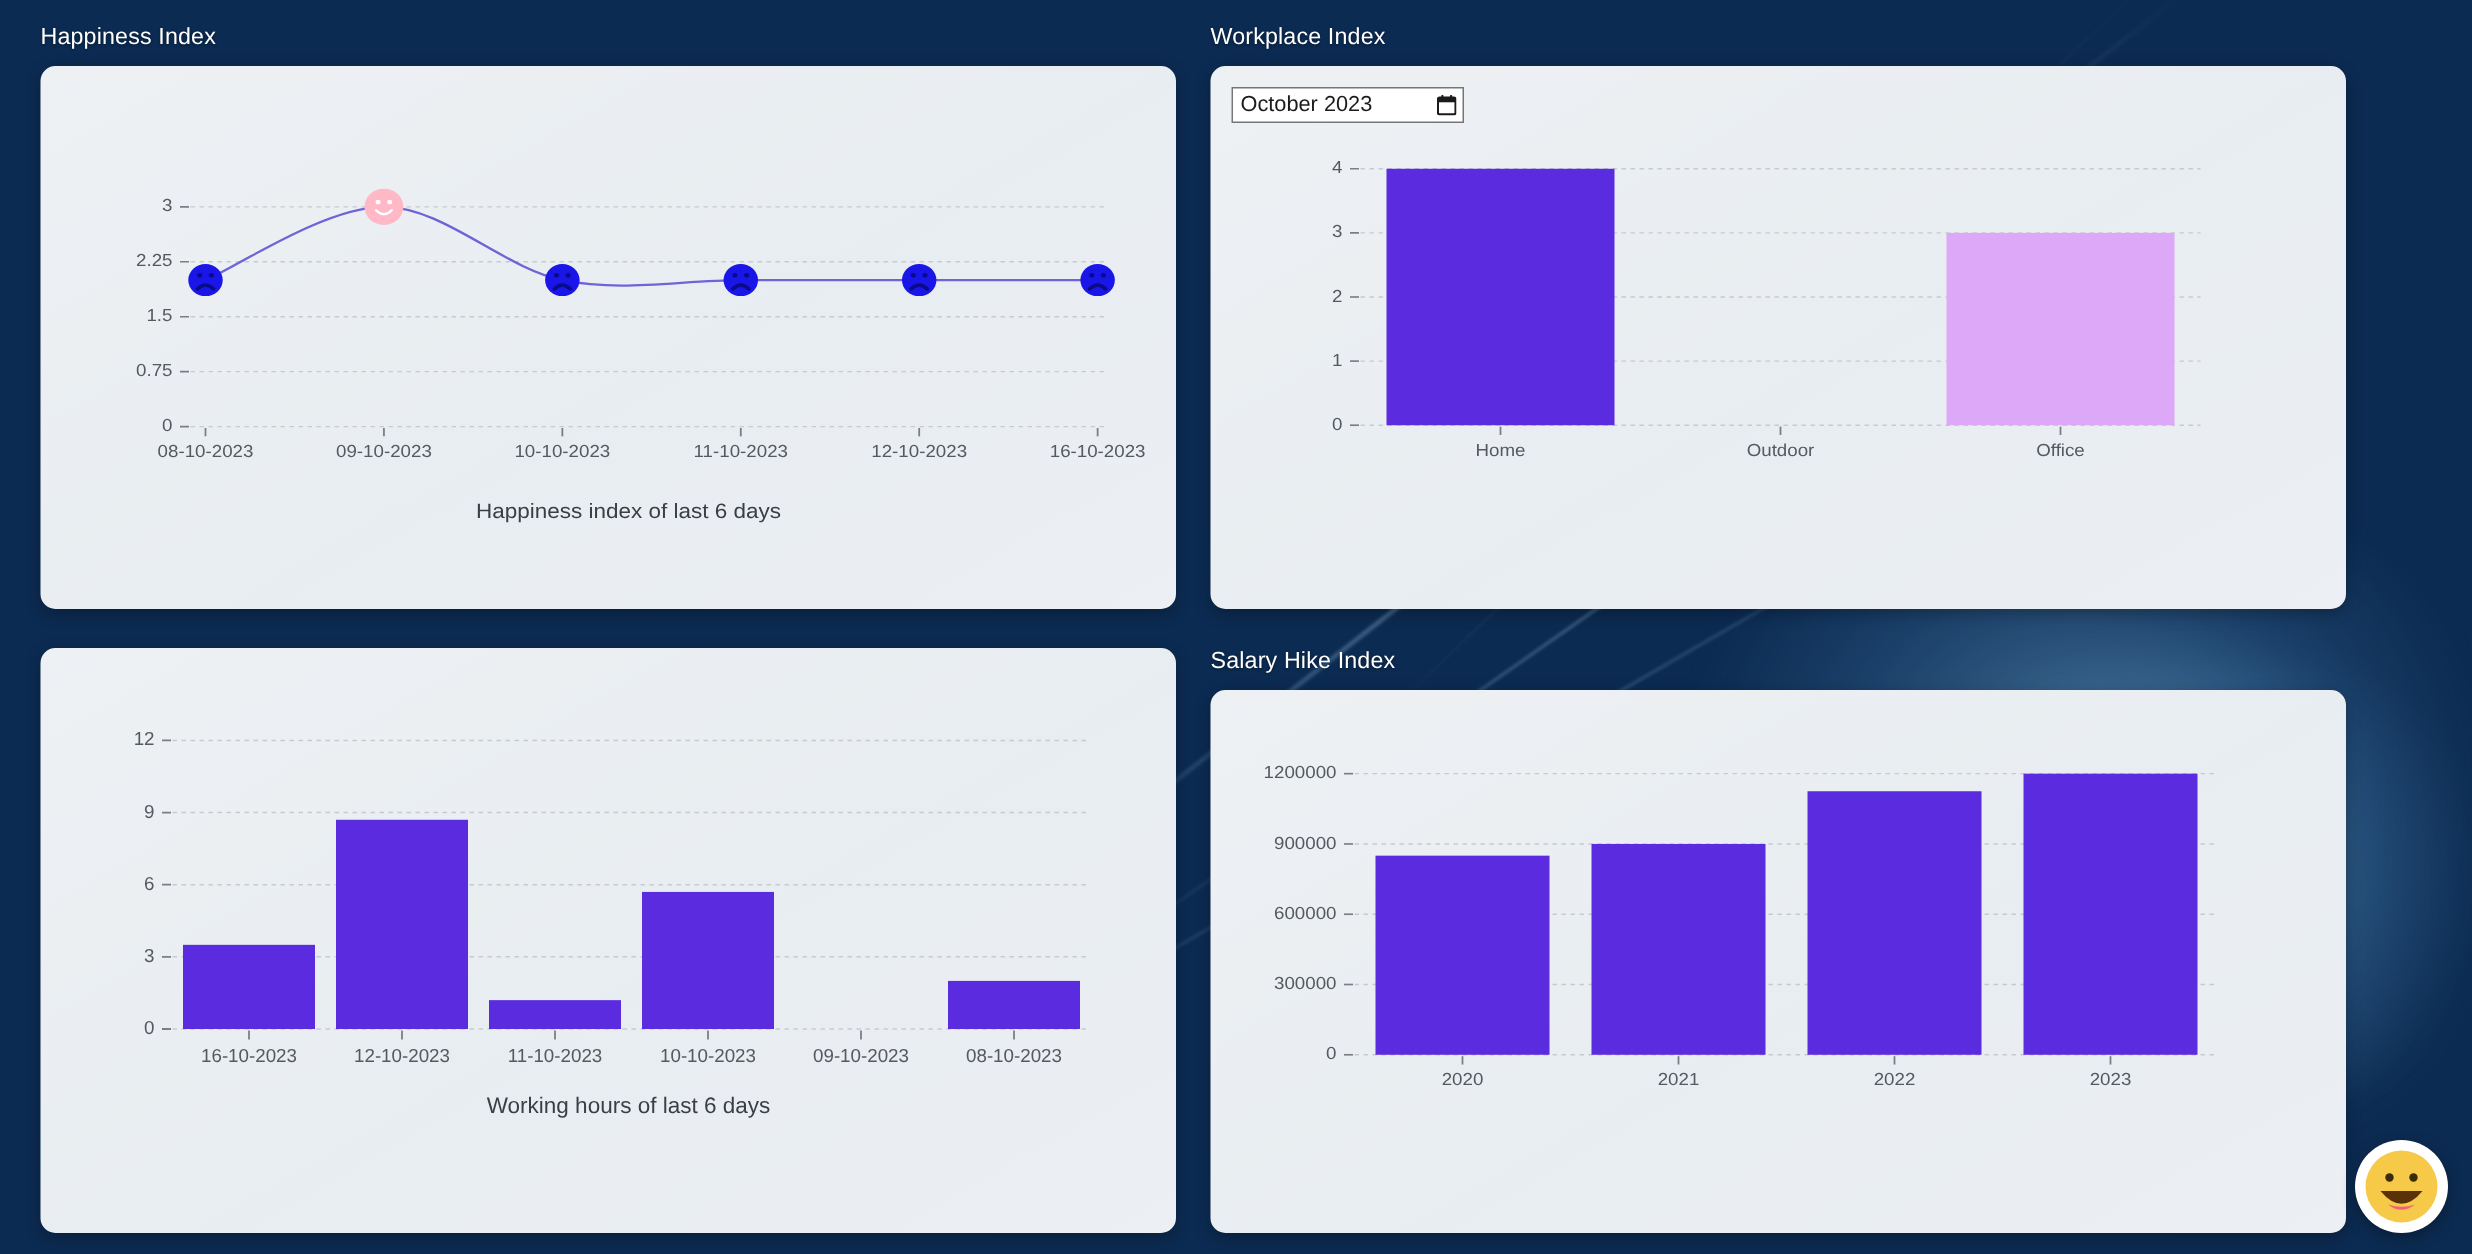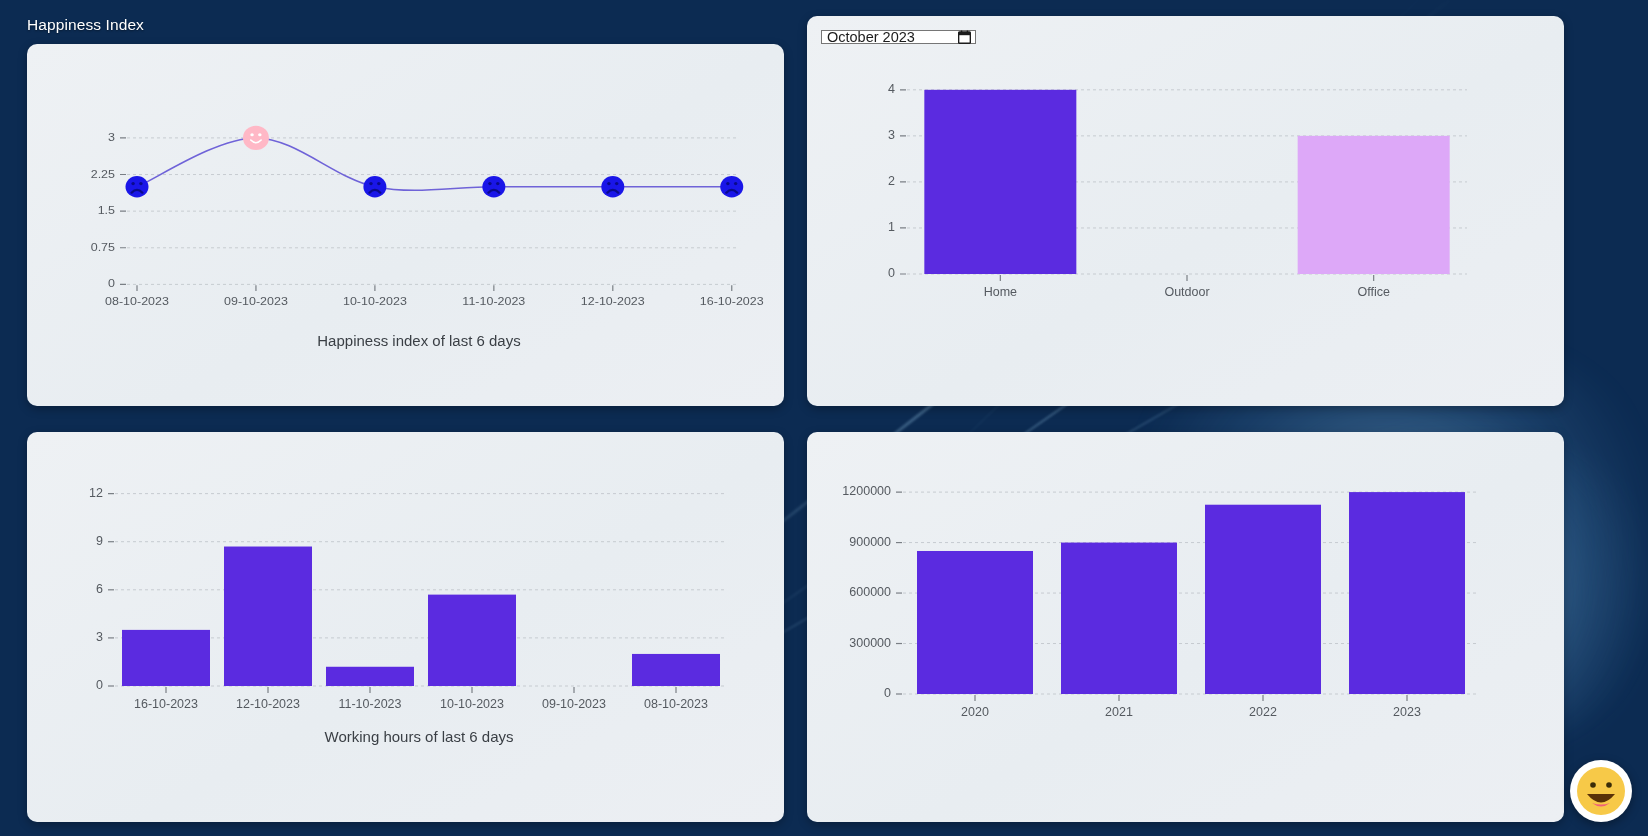--- a/index.html
+++ b/index.html
@@ -84,21 +84,21 @@
     position: relative;
     overflow: hidden;
   }
 
   
   .month-picker {
     position: absolute;
     left: 14px;
     top: 14px;
     width: 155px;
-    height: 14px;
+    height: 24px;
     background: #ffffff;
     border: 1px solid #767676;
     display: flex;
     align-items: center;
     padding: 0 4px 0 5px;
     font-size: 14.5px;
     color: #1b1b1b;
   }
   .month-picker .mp-value { flex: 1; white-space: nowrap; }
   .cal-icon { width: 13px; height: 14px; flex: none; }
@@ -223,20 +223,21 @@
             <text x="585.8" y="281" class="tick-label xlab">12-10-2023</text>
             <line x1="704.75" y1="260" x2="704.75" y2="266" class="tickmark"></line>
             <text x="704.75" y="281" class="tick-label xlab">16-10-2023</text>
             <text x="392" y="325" class="caption">Happiness index of last 6 days</text>
           </svg>
       </div>
     </div>
   </section>
 
   <section class="panel">
+    <h2 class="panel-title">Workplace Index</h2>
     <div class="card">
       <div class="month-picker">
         <span class="mp-value">October 2023</span>
         <span class="cal-icon">
           <svg viewBox="0 0 14 15" xmlns="http://www.w3.org/2000/svg">
             <rect x="0.7" y="2.2" width="12.6" height="12.1" rx="1.1" fill="none" stroke="#1b1b1b" stroke-width="1.5"></rect>
             <rect x="0.7" y="2.2" width="12.6" height="3.4" fill="#1b1b1b"></rect>
             <rect x="3.1" y="0.4" width="1.5" height="3.1" rx="0.5" fill="#1b1b1b"></rect>
             <rect x="9.4" y="0.4" width="1.5" height="3.1" rx="0.5" fill="#1b1b1b"></rect>
           </svg>
@@ -308,20 +309,21 @@
             <text x="547" y="276" class="tick-label xlab">09-10-2023</text>
             <line x1="649" y1="255" x2="649" y2="261" class="tickmark"></line>
             <text x="649" y="276" class="tick-label xlab">08-10-2023</text>
             <text x="392" y="310" class="caption">Working hours of last 6 days</text>
           </svg>
       </div>
     </div>
   </section>
 
   <section class="panel">
+    <h2 class="panel-title">Salary Hike Index</h2>
     <div class="card">
       <div class="chart">
         <svg id="svg-salary" viewBox="0 0 757 390" preserveAspectRatio="none">
             <line x1="96" y1="262" x2="672" y2="262" class="gridline"></line>
             <line x1="89" y1="262" x2="95" y2="262" class="tickmark"></line>
             <text x="84" y="262" class="tick-label ylab">0</text>
             <line x1="96" y1="211.52380952380952" x2="672" y2="211.52380952380952" class="gridline"></line>
             <line x1="89" y1="211.52380952380952" x2="95" y2="211.52380952380952" class="tickmark"></line>
             <text x="84" y="211.52380952380952" class="tick-label ylab">300000</text>
             <line x1="96" y1="161.04761904761904" x2="672" y2="161.04761904761904" class="gridline"></line>

